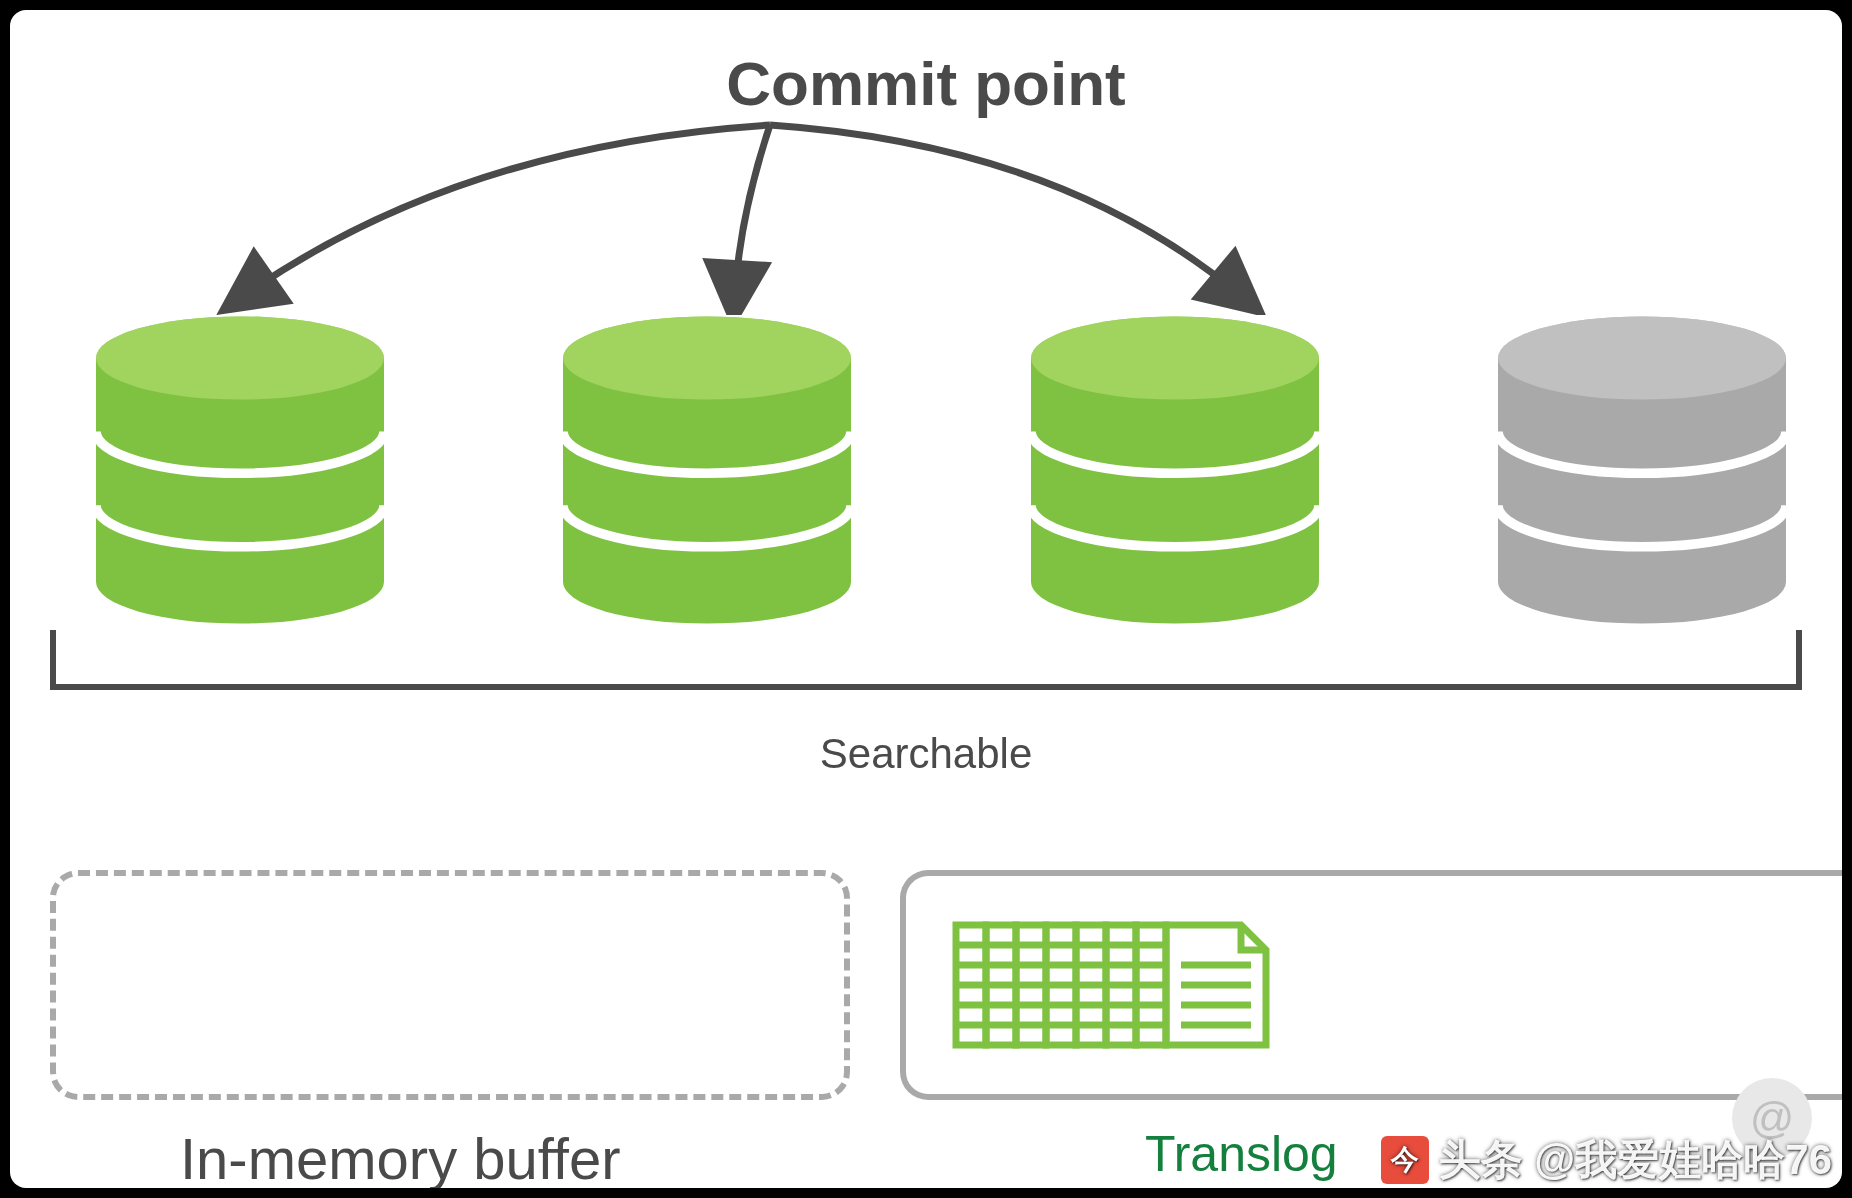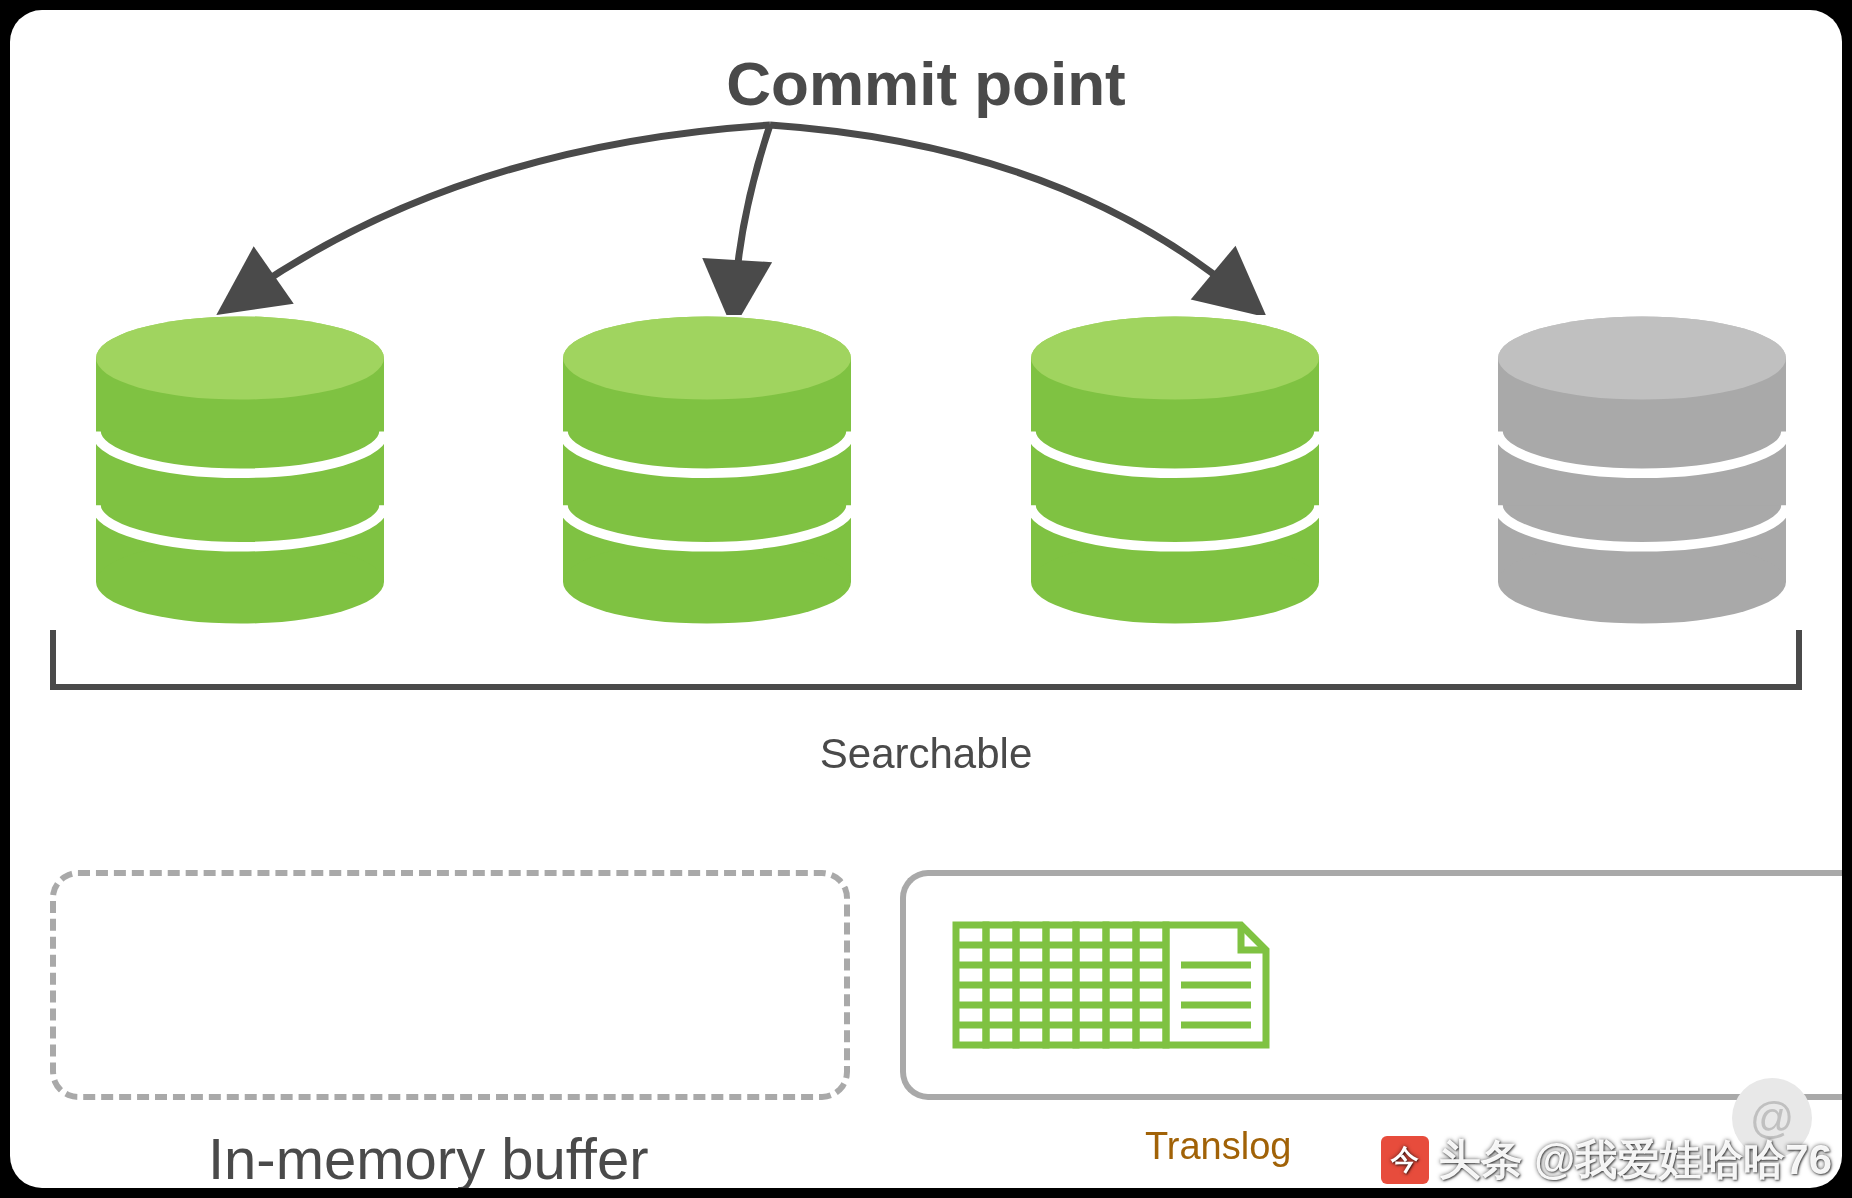--- a/index.html
+++ b/index.html
@@ -13,21 +13,21 @@
       width: 1852px;
       height: 1198px;
       display: flex;
       align-items: center;
       justify-content: center;
     }
     .canvas {
       background: #fff;
       width: 1832px;
       height: 1178px;
-      border-radius: 32px;
+      border-radius: 16px;
       position: relative;
       overflow: hidden;
     }
     .title {
       position: absolute;
       left: 50%;
       transform: translateX(-50%);
       top: 38px;
       font-size: 62px;
       font-weight: 600;
@@ -87,29 +87,28 @@
       align-items: center;
       padding-left: 40px;
     }
     .buffer-label {
       position: absolute;
       top: 1115px;
       left: 170px;
       font-size: 58px;
       font-weight: 400;
       color: #4a4a4a;
-      margin-left: 28px;
     }
     .translog-label {
       position: absolute;
       top: 1115px;
       left: 1135px;
-      font-size: 38px;
+      font-size: 50px;
       font-weight: 400;
-      color: #a16207;
+      color: #15803d;
     }
     .arrows {
       position: absolute;
       top: 105px;
       left: 0;
       width: 100%;
       height: 200px;
     }
     .watermark {
       position: absolute;

